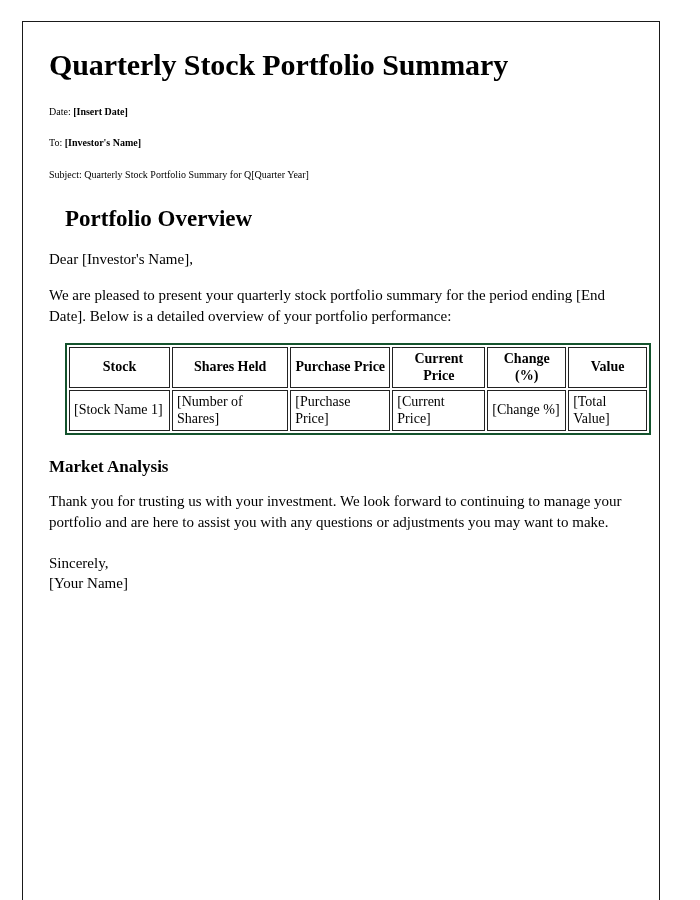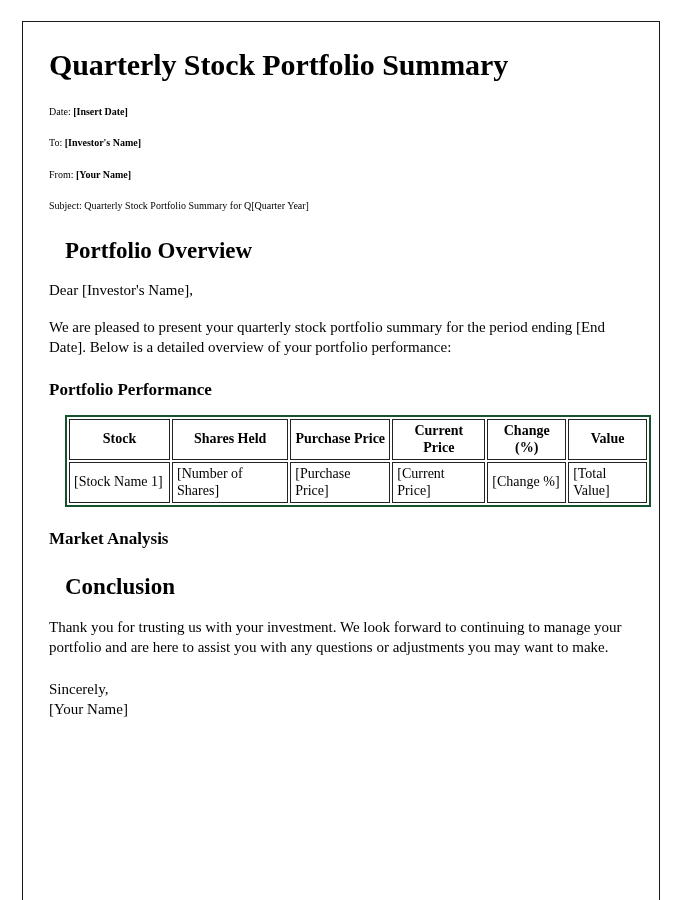--- a/index.html
+++ b/index.html
@@ -113,34 +113,29 @@
     <div class="meta-line">
       <span>Date:</span>
       <b>[Insert Date]</b>
     </div>
 
     <div class="meta-line">
       <span>To:</span>
       <b>[Investor's Name]</b>
     </div>
 
-    <div class="meta-line">
-      <span>From:</span>
-      <b>[Your Name]</b>
-    </div>
 
     <div class="meta-line">Subject: Quarterly Stock Portfolio Summary for Q[Quarter Year]</div>
 
     <h2 class="h2">Portfolio Overview</h2>
 
     <p class="body">Dear [Investor's Name],</p>
 
     <p class="body">We are pleased to present your quarterly stock portfolio summary for the period ending [End Date]. Below is a detailed overview of your portfolio performance:</p>
 
-    <h3 class="h3">Portfolio Performance</h3>
 
     <table class="perf">
       <colgroup>
         <col class="c1">
           <col class="c2">
           <col class="c3">
         <col class="c4">
           <col class="c5">
           <col class="c6">
       </colgroup>
@@ -164,21 +159,20 @@
           <td>[Total Value]</td>
         </tr>
       </tbody>
     </table>
 
 
 
     <h3 class="h3">Market Analysis</h3>
 
 
-    <h2 class="h2">Conclusion</h2>
 
     <p class="body tight">Thank you for trusting us with your investment. We look forward to continuing to manage your portfolio and are here to assist you with any questions or adjustments you may want to make.</p>
 
     <div class="sig">
       <div>Sincerely,</div>
       <div>[Your Name]</div>
     </div>
 
   </div>
 </div>

